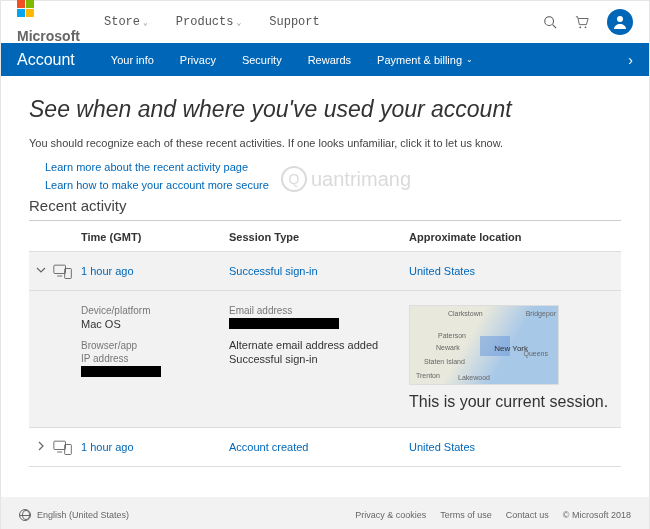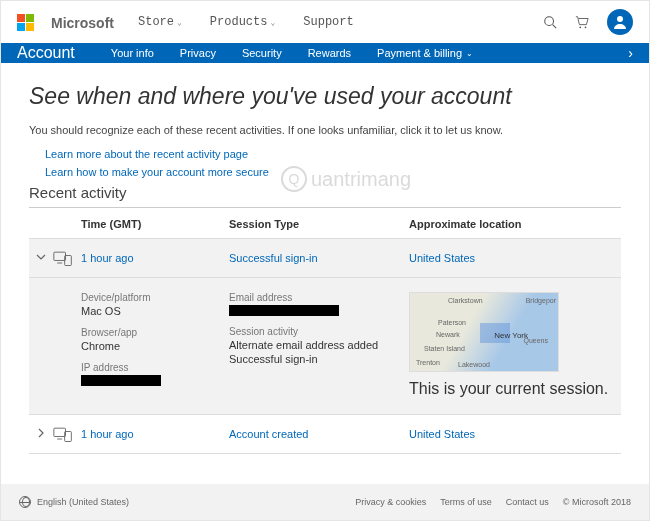--- a/index.html
+++ b/index.html
@@ -1,37 +1,37 @@
 <!DOCTYPE html>
 <html><head>
 <meta charset="utf-8">
 <style>
   * { box-sizing: border-box; margin: 0; padding: 0; }
   body { font-family: "Segoe UI", Arial, sans-serif; font-size: 12px; color: #333; background: #fff; width: 650px; }
   
   
   .topbar { display: flex; align-items: center; padding: 8px 16px; height: 42px; }
-  .ms-logo { display: flex; align-items: flex-end; gap: 17px; margin-right: 24px; }
+  .ms-logo { display: flex; align-items: flex-start; gap: 11px; margin-right: 24px; flex-direction: column; }
   .ms-squares { display: grid; grid-template-columns: 8px 8px; grid-template-rows: 8px 8px; gap: 1px; }
   .ms-sq { width: 8px; height: 8px; }
   .ms-sq.r { background: #f25022; }
   .ms-sq.g { background: #7fba00; }
   .ms-sq.b { background: #00a4ef; }
   .ms-sq.y { background: #ffb900; }
   .ms-word { font-size: 14px; color: #666; font-weight: 600; }
   .topnav { display: flex; gap: 28px; align-items: center; color: #555; font-size: 12px; }
   .topnav-item { display: flex; align-items: center; gap: 3px; cursor: pointer; font-family: Liberation Mono, monospace; }
   .chev-d { font-size: 8px; color: #888; }
   .topbar-right { margin-left: auto; display: flex; align-items: center; gap: 18px; }
   .top-icon { width: 14px; height: 14px; color: #555; }
   .avatar { width: 26px; height: 26px; border-radius: 50%; background: #0067b8; display: flex; align-items: center; justify-content: center; }
   .avatar svg { width: 16px; height: 16px; fill: #fff; }
   
   
-  .bluenav { background: #0067b8; color: #fff; display: flex; align-items: center; height: 20px; padding: 0 16px; gap: 26px; font-size: 11px; }
+  .bluenav { background: #0067b8; color: #fff; display: flex; align-items: center; height: 33px; padding: 0 16px; gap: 26px; font-size: 11px; }
   .bluenav .brand { font-size: 16px; font-weight: 400; margin-right: 10px; }
   .bluenav-item { cursor: pointer; display: flex; align-items: center; gap: 4px; white-space: nowrap; }
   .bluenav .arrow-right { margin-left: auto; font-size: 14px; }
   
   
   .content { padding: 20px 28px 30px; }
   h1 { font-size: 23px; font-weight: 300; color: #333; margin-bottom: 14px; font-style: italic; }
   .desc { font-size: 11px; color: #444; margin-bottom: 12px; }
   .link { color: #0067b8; font-size: 11px; display: block; margin-bottom: 6px; cursor: pointer; padding-left: 16px; }
   
@@ -171,28 +171,26 @@
       <div class="row-time">1 hour ago</div>
       <div class="row-session">Successful sign-in</div>
       <div class="row-loc">United States</div>
     </div>
 
     <div class="detail">
       <div class="detail-col a">
         <div class="dlabel">Device/platform</div>
         <div class="dval">Mac OS</div>
         <div class="dlabel">Browser/app</div>
-        <div class="dval">Chrome</div>
         <div class="dlabel">IP address</div>
         <div class="redact sm"></div>
       </div>
       <div class="detail-col b">
         <div class="dlabel">Email address</div>
         <div class="redact"></div>
-        <div class="dlabel">Session activity</div>
         <div class="dval" style="margin-bottom:2px">Alternate email address added</div>
         <div class="dval">Successful sign-in</div>
       </div>
       <div class="detail-col c">
         <div class="map">
           <span class="map-label" style="left:38px;top:4px">Clarkstown</span>
           <span class="map-label" style="right:2px;top:4px">Bridgepor</span>
           <span class="map-label" style="left:28px;top:26px">Paterson</span>
           <span class="map-label" style="left:26px;top:38px">Newark</span>
           <span class="map-label" style="left:14px;top:52px">Staten Island</span>

